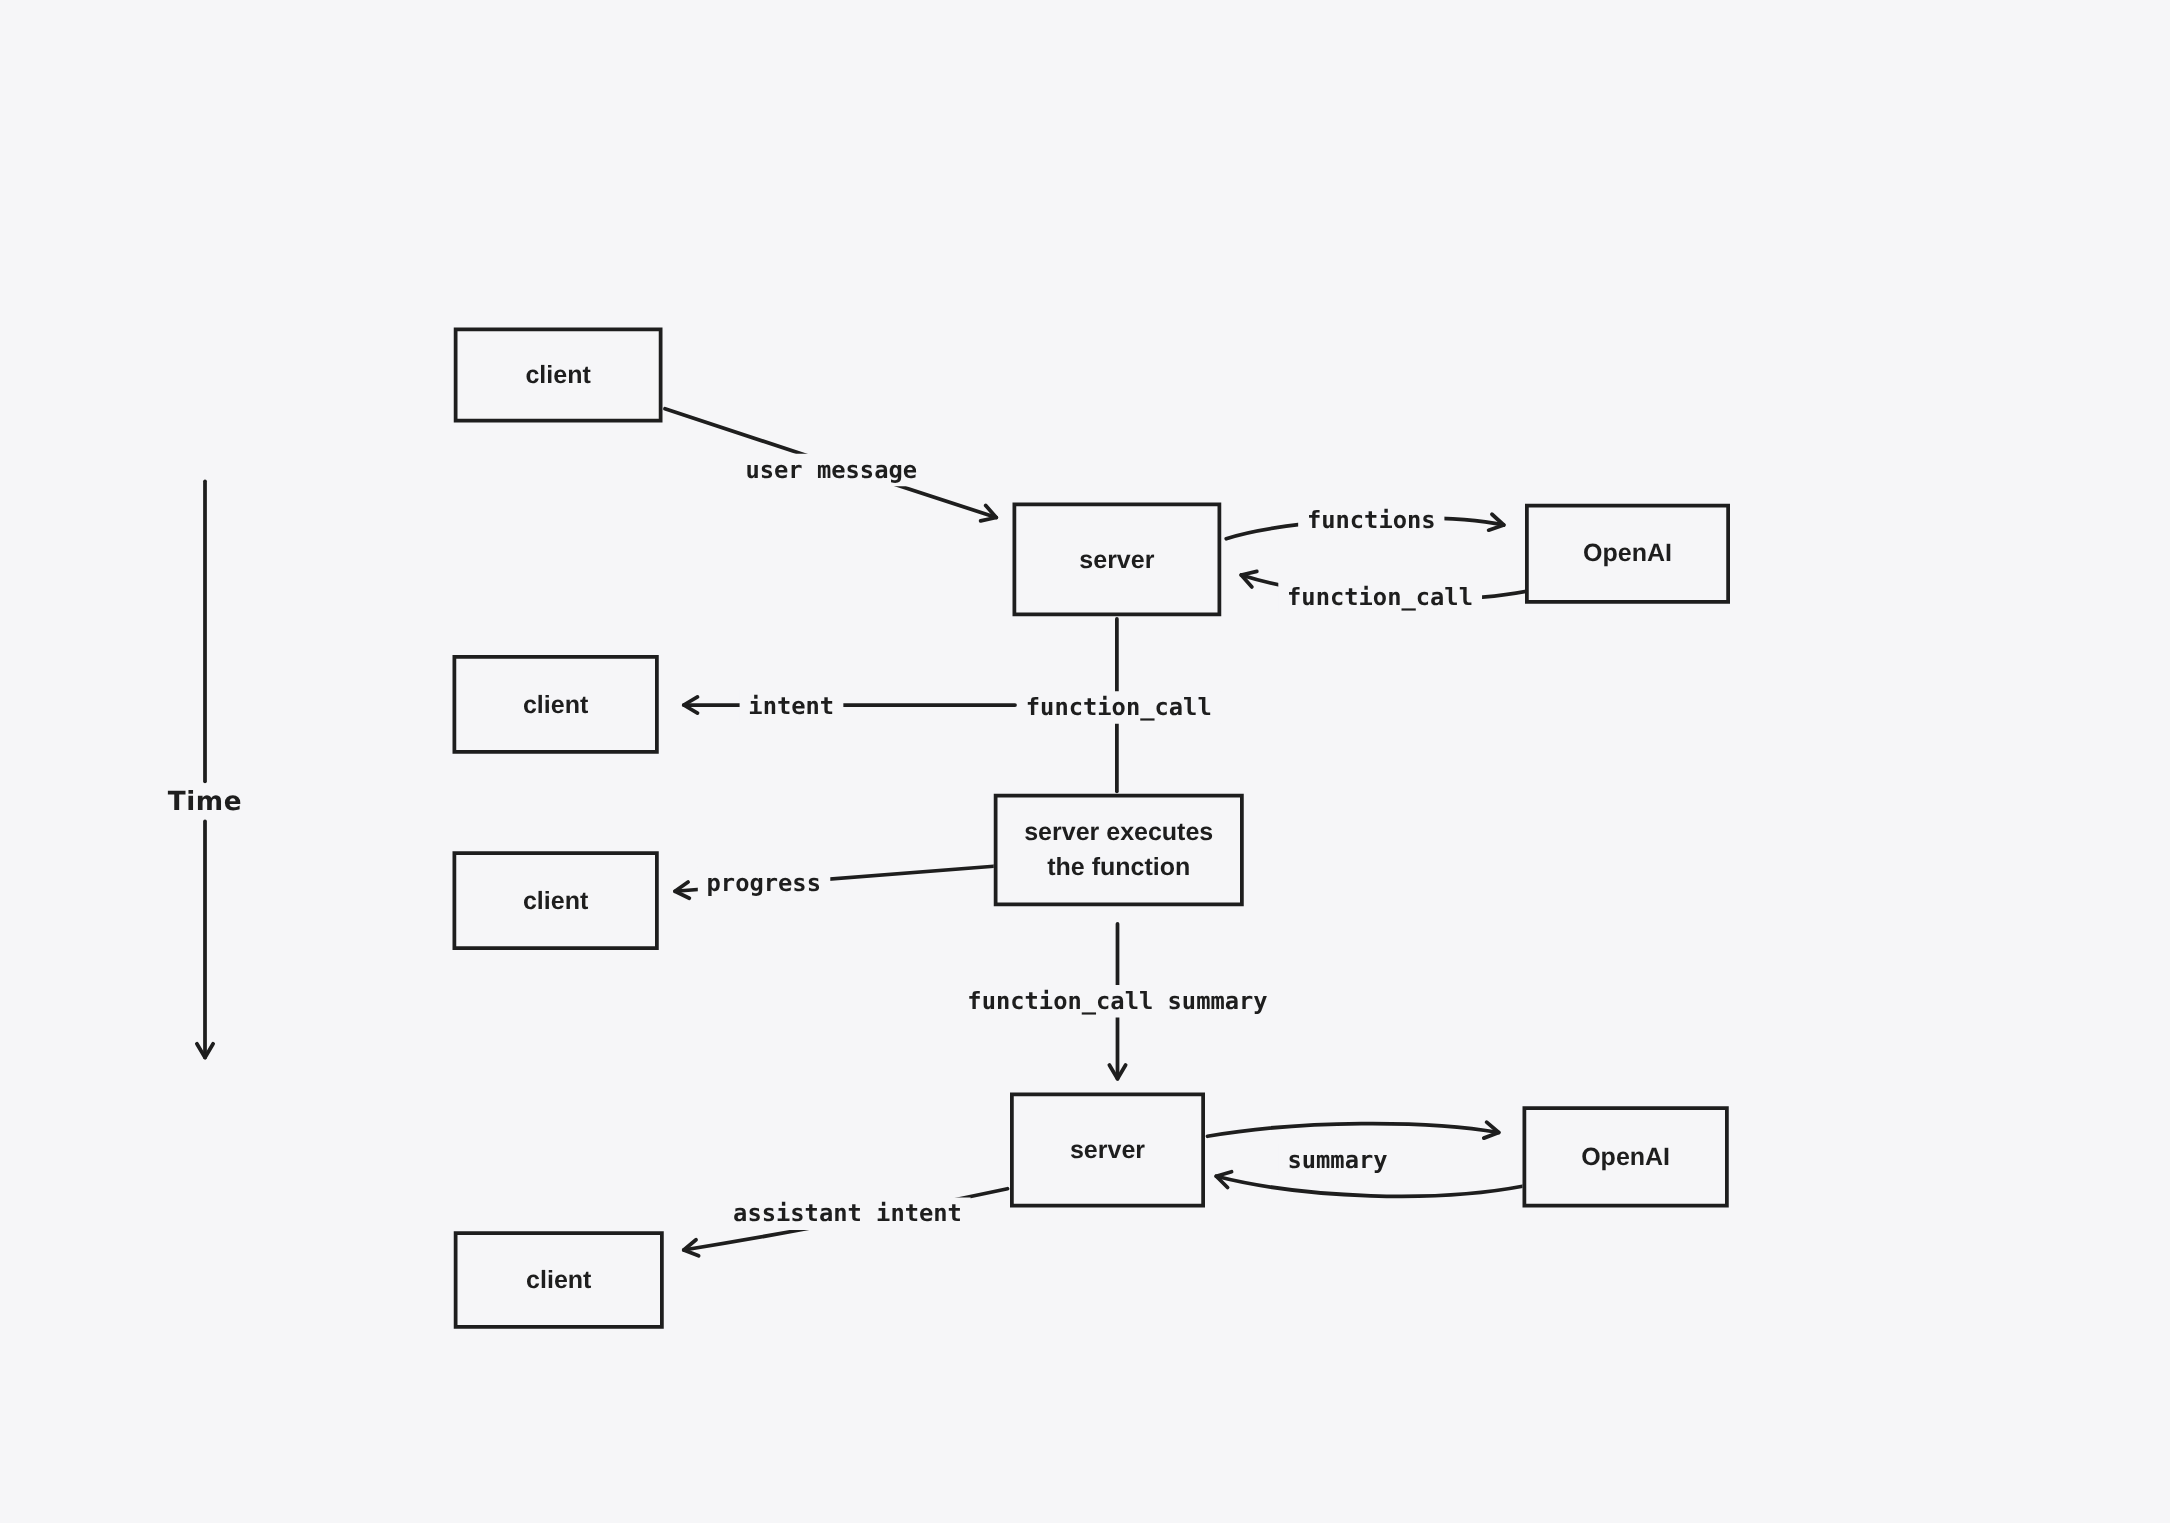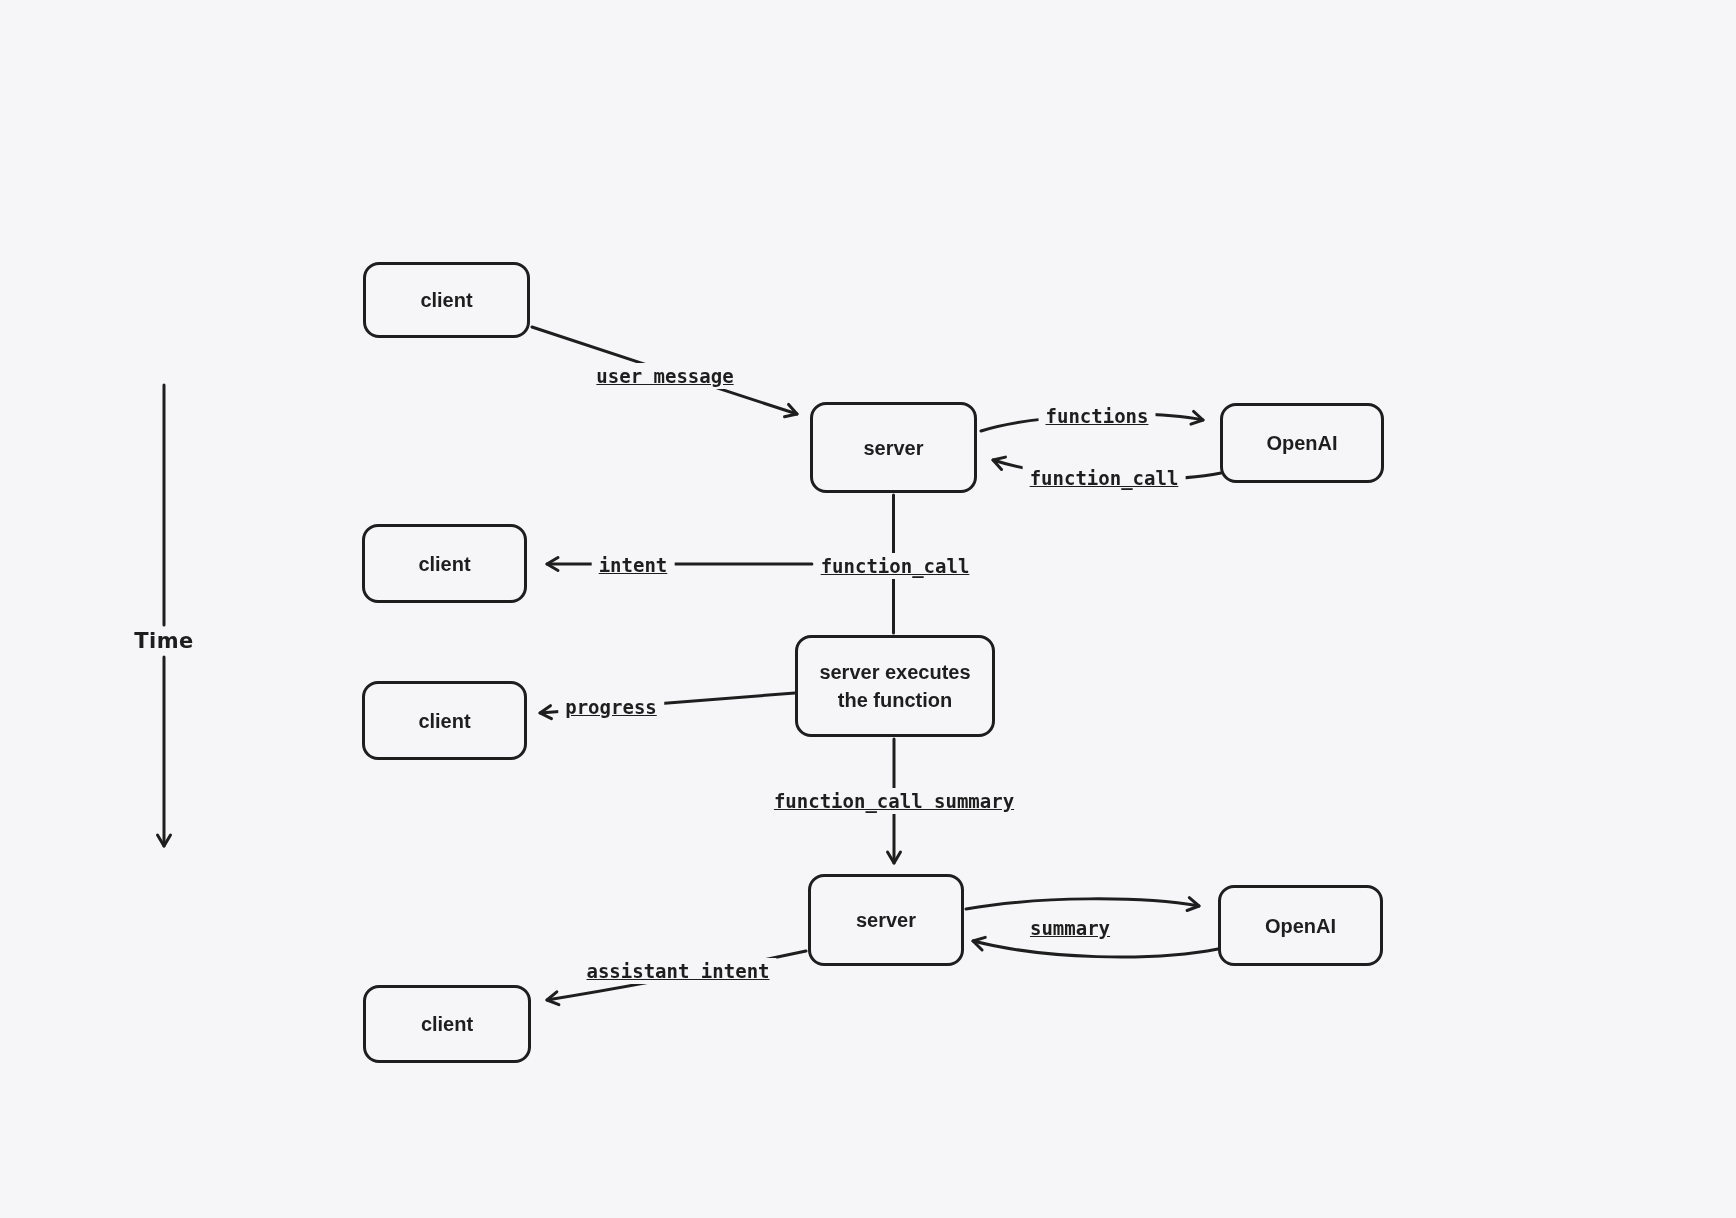--- a/index.html
+++ b/index.html
@@ -30,39 +30,38 @@
   svg.edges path{
     fill:none;
     stroke:var(--stroke);
     stroke-width:3;
     stroke-linecap:round;
   }
   .node{
     position:absolute;
     box-sizing:border-box;
     border:3.5px solid var(--stroke);
-    border-radius:16px;
+    border-radius:0;
     background:var(--bg);
     display:flex;align-items:center;justify-content:center;
     text-align:center;
     font-size:20px;font-weight:600;
     line-height:28px;
     color:#1e1e1e;
   }
   .node.executor{padding:0 18px;}
   .edge-label{
     position:absolute;
     transform:translate(-50%,-50%);
     background:var(--bg);
     padding:2px 7px;
     font-family:"DejaVu Sans Mono","Liberation Mono",monospace;
     font-size:19px;font-weight:600;
     white-space:nowrap;
     color:#1e1e1e;
-    text-decoration:underline;
   }
   .time-label{
     position:absolute;
     transform:translate(-50%,-50%);
     background:var(--bg);
     padding:2px 4px;
     font-family:"DejaVu Sans",sans-serif;
     font-size:21px;font-weight:700;
     letter-spacing:.5px;
     color:#1e1e1e;
@@ -107,21 +106,21 @@
   </div>
 
   <div class="node" style="left:1220px;top:403px;width:164px;height:80px;">
     <span>OpenAI</span>
   </div>
 
   <div class="node" style="left:362px;top:524px;width:165px;height:79px;">
     <span>client</span>
   </div>
 
-  <div class="node executor" style="left:795px;top:635px;width:200px;height:102px;">
+  <div class="node executor" style="left:795px;top:635px;width:200px;height:90px;">
     <span>server executes the function</span>
   </div>
 
   <div class="node" style="left:362px;top:681px;width:165px;height:79px;">
     <span>client</span>
   </div>
 
   <div class="node" style="left:808px;top:874px;width:156px;height:92px;">
     <span>server</span>
   </div>

